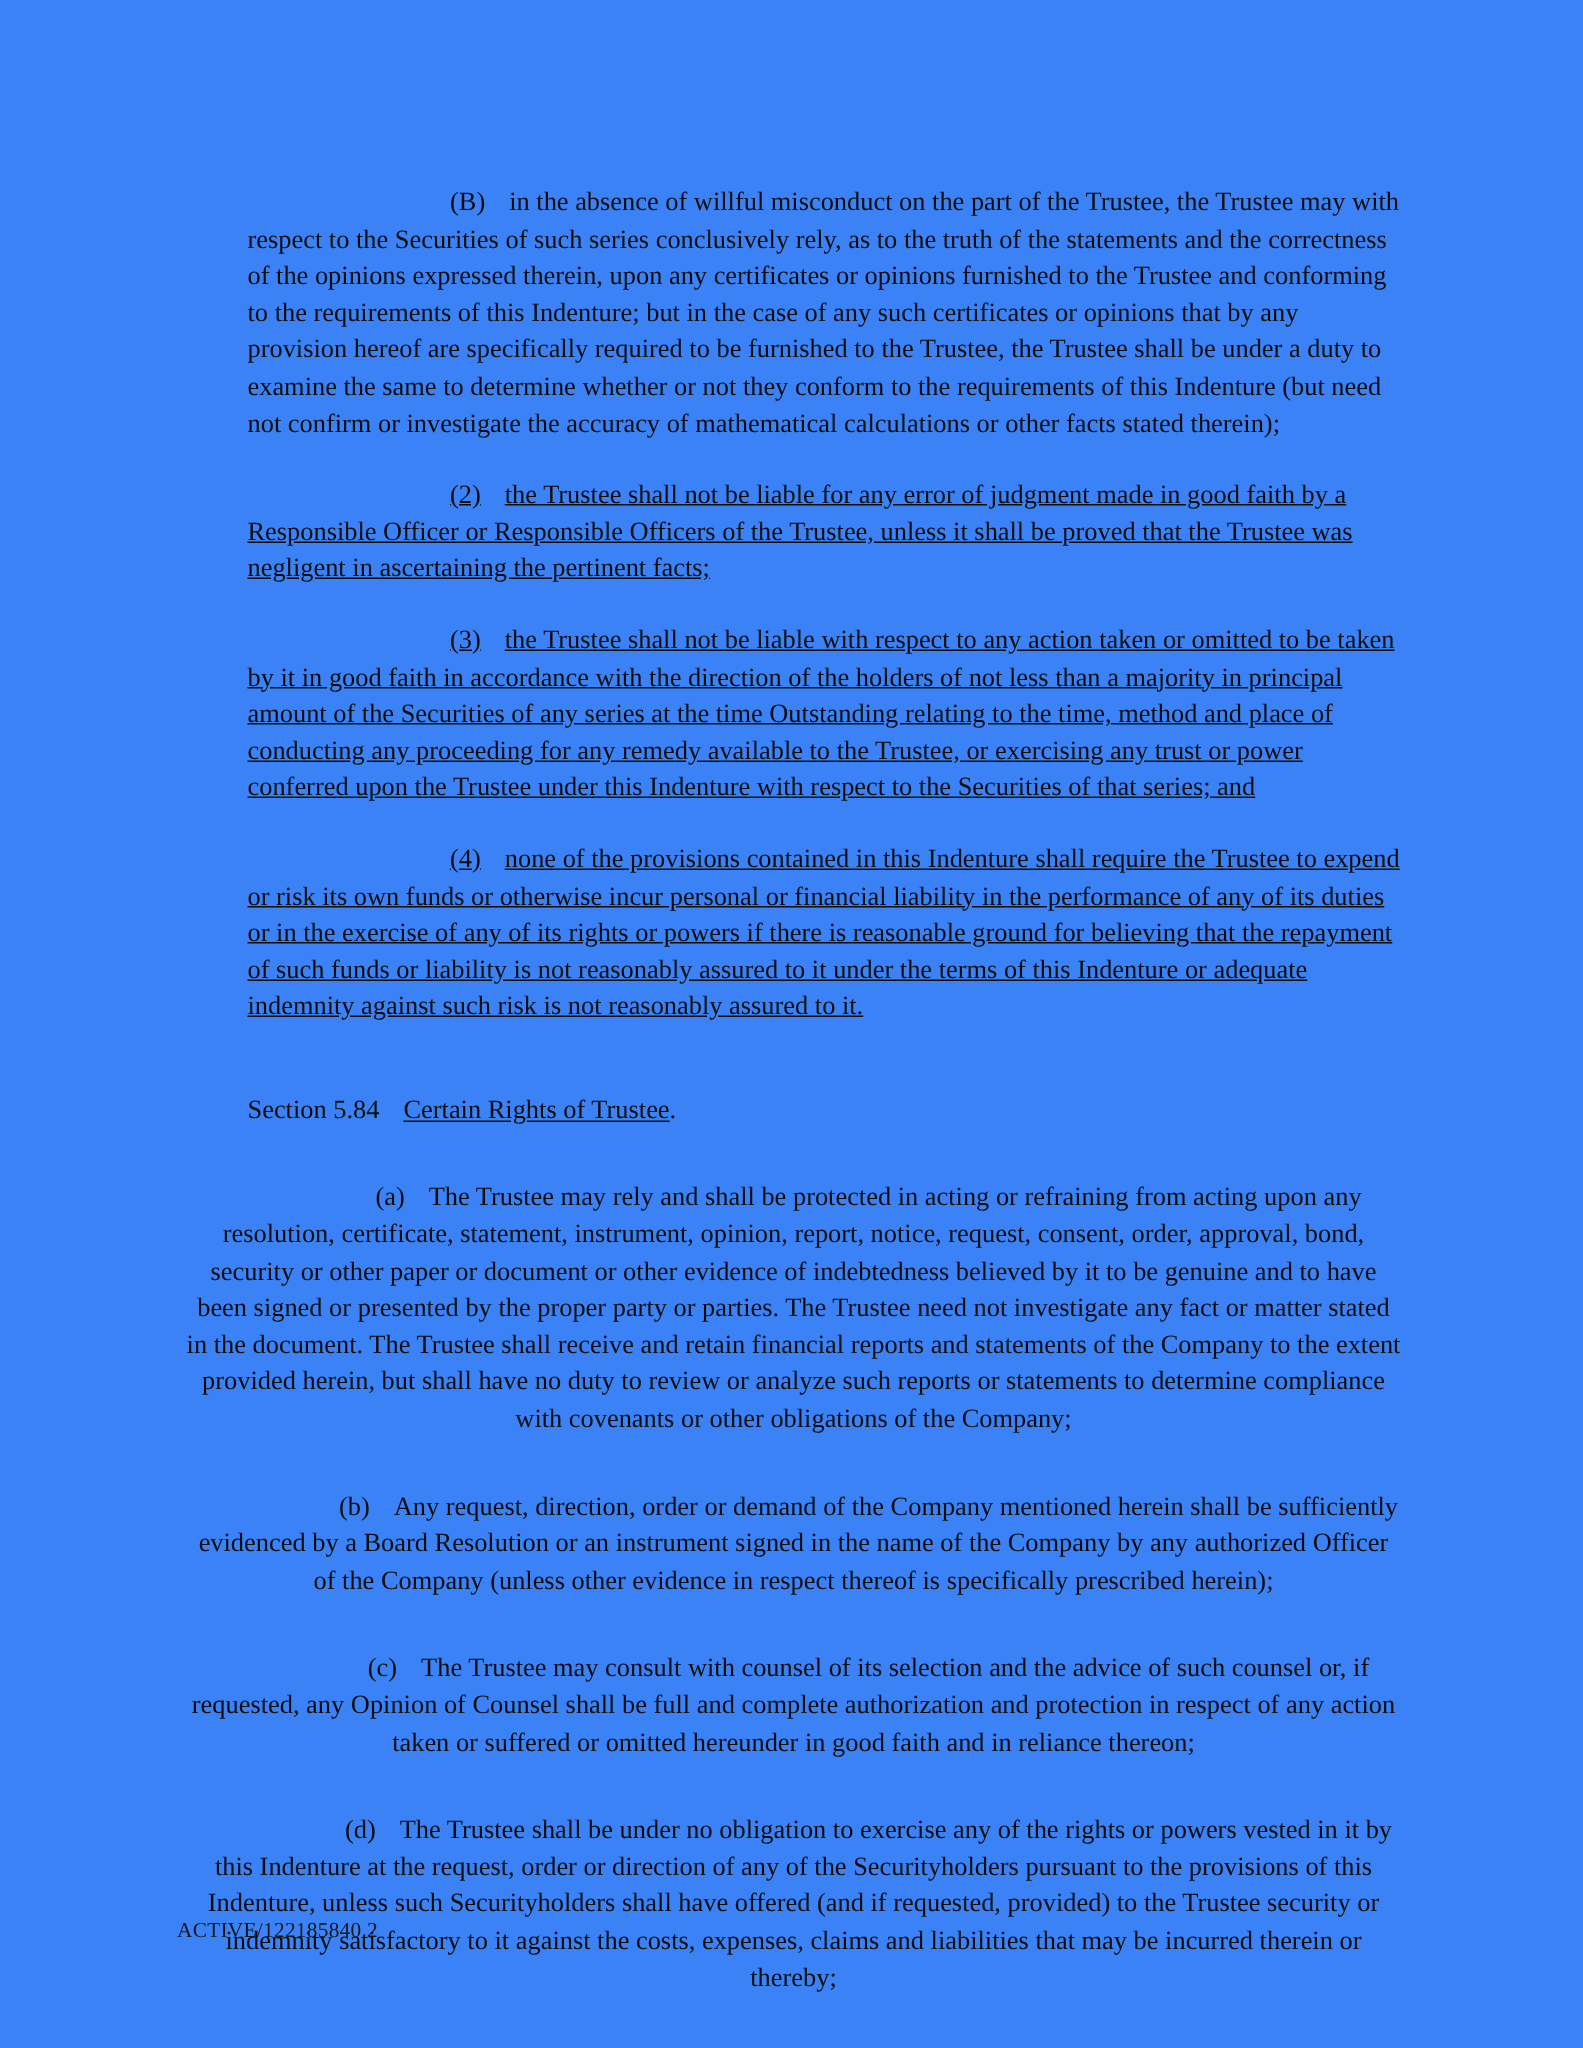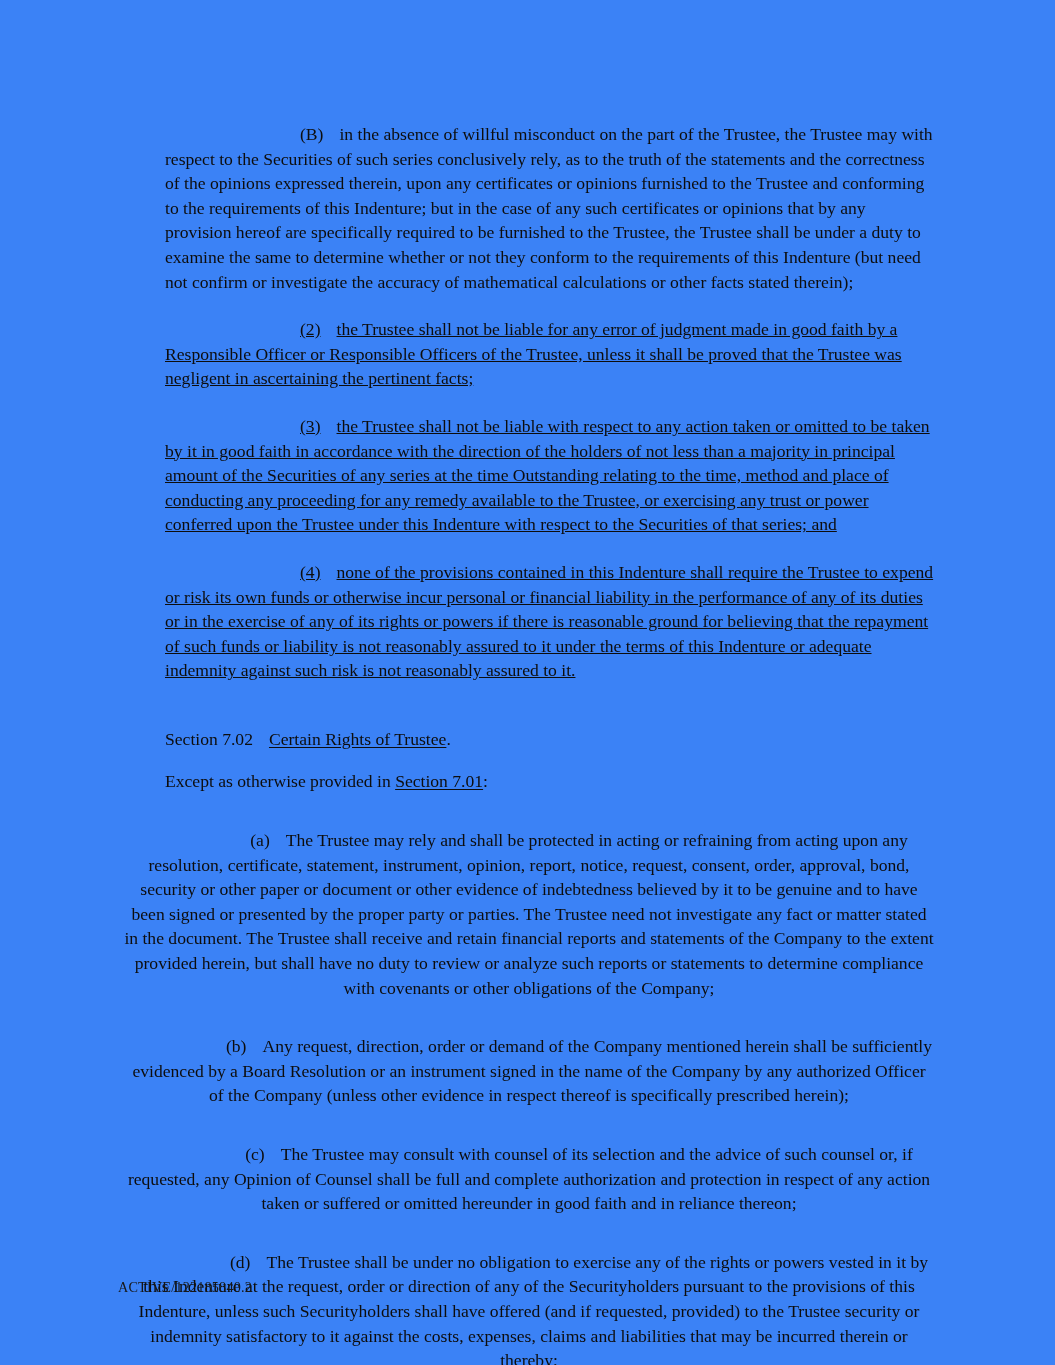--- a/index.html
+++ b/index.html
@@ -78,23 +78,22 @@
   <div class="content">
 
     <p class="para indent-level-1 ti-lg"><span>(B)</span><span class="tab-gap"></span><span>in the absence of willful misconduct on the part of the Trustee, the Trustee may with respect to the Securities of such series conclusively rely, as to the truth of the statements and the correctness of the opinions expressed therein, upon any certificates or opinions furnished to the Trustee and conforming to the requirements of this Indenture; but in the case of any such certificates or opinions that by any provision hereof are specifically required to be furnished to the Trustee, the Trustee shall be under a duty to examine the same to determine whether or not they conform to the requirements of this Indenture (but need not confirm or investigate the accuracy of mathematical calculations or other facts stated therein);</span></p>
 
     <p class="para indent-level-1 ti-lg gap-md"><span>(2)</span><span class="tab-gap"></span><span>the Trustee shall not be liable for any error of judgment made in good faith by a Responsible Officer or Responsible Officers of the Trustee, unless it shall be proved that the Trustee was negligent in ascertaining the pertinent facts;</span></p>
 
     <p class="para indent-level-1 ti-lg gap-md"><span>(3)</span><span class="tab-gap"></span><span>the Trustee shall not be liable with respect to any action taken or omitted to be taken by it in good faith in accordance with the direction of the holders of not less than a majority in principal amount of the Securities of any series at the time Outstanding relating to the time, method and place of conducting any proceeding for any remedy available to the Trustee, or exercising any trust or power conferred upon the Trustee under this Indenture with respect to the Securities of that series; and</span></p>
 
     <p class="para indent-level-1 ti-lg gap-md"><span>(4)</span><span class="tab-gap"></span><span>none of the provisions contained in this Indenture shall require the Trustee to expend or risk its own funds or otherwise incur personal or financial liability in the performance of any of its duties or in the exercise of any of its rights or powers if there is reasonable ground for believing that the repayment of such funds or liability is not reasonably assured to it under the terms of this Indenture or adequate indemnity against such risk is not reasonably assured to it.</span></p>
 
-    <div class="section-line gap-xl"><span>Section 7.02</span><span class="tab-gap"></span><u class="ul">Certain Rights of Trustee</u><span>.</span></div>
+    <div class="section-line gap-xl"><span>Section 5.84</span><span class="tab-gap"></span><u class="ul">Certain Rights of Trustee</u><span>.</span></div>
 
-    <div class="section-line gap-sm"><span>Except as otherwise provided in </span><u class="ul">Section 7.01</u><span>:</span></div>
 
     <p class="para indent-level-0 ti-md gap-lg"><span>(a)</span><span class="tab-gap"></span><span>The Trustee may rely and shall be protected in acting or refraining from acting upon any resolution, certificate, statement, instrument, opinion, report, notice, request, consent, order, approval, bond, security or other paper or document or other evidence of indebtedness believed by it to be genuine and to have been signed or presented by the proper party or parties. The Trustee need not investigate any fact or matter stated in the document. The Trustee shall receive and retain financial reports and statements of the Company to the extent provided herein, but shall have no duty to review or analyze such reports or statements to determine compliance with covenants or other obligations of the Company;</span></p>
 
     <p class="para indent-level-0 ti-md gap-lg"><span>(b)</span><span class="tab-gap"></span><span>Any request, direction, order or demand of the Company mentioned herein shall be sufficiently evidenced by a Board Resolution or an instrument signed in the name of the Company by any authorized Officer of the Company (unless other evidence in respect thereof is specifically prescribed herein);</span></p>
 
     <p class="para indent-level-0 ti-md gap-lg"><span>(c)</span><span class="tab-gap"></span><span>The Trustee may consult with counsel of its selection and the advice of such counsel or, if requested, any Opinion of Counsel shall be full and complete authorization and protection in respect of any action taken or suffered or omitted hereunder in good faith and in reliance thereon;</span></p>
 
     <p class="para indent-level-0 ti-md gap-lg"><span>(d)</span><span class="tab-gap"></span><span>The Trustee shall be under no obligation to exercise any of the rights or powers vested in it by this Indenture at the request, order or direction of any of the Securityholders pursuant to the provisions of this Indenture, unless such Securityholders shall have offered (and if requested, provided) to the Trustee security or indemnity satisfactory to it against the costs, expenses, claims and liabilities that may be incurred therein or thereby;</span></p>
 
   </div>

